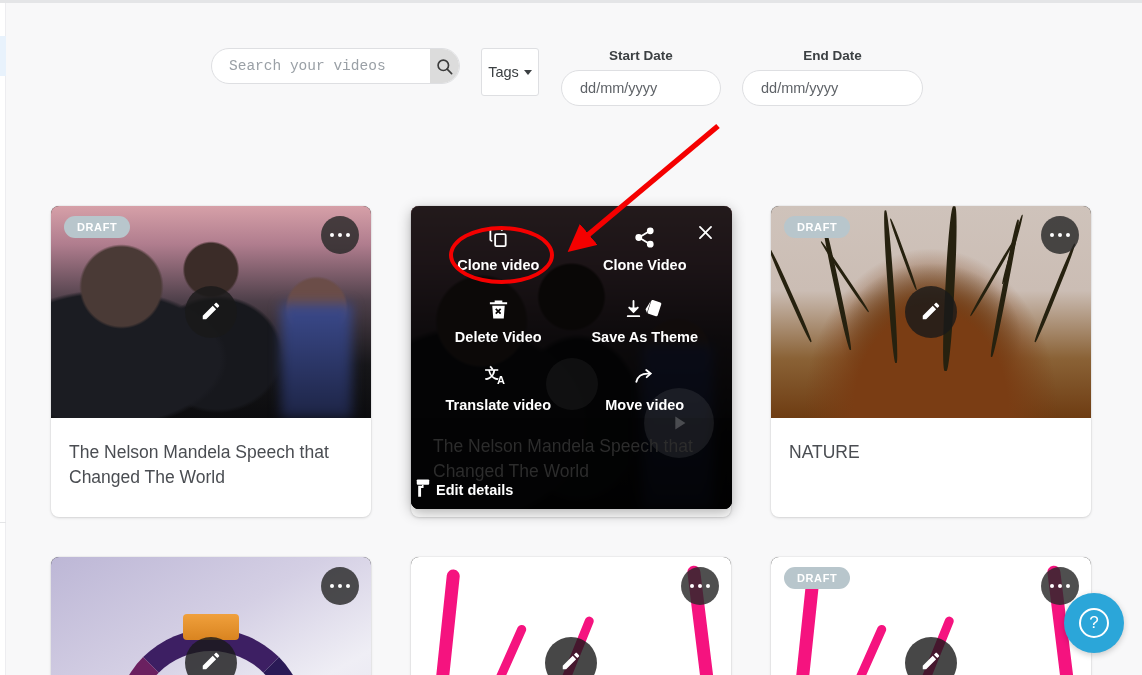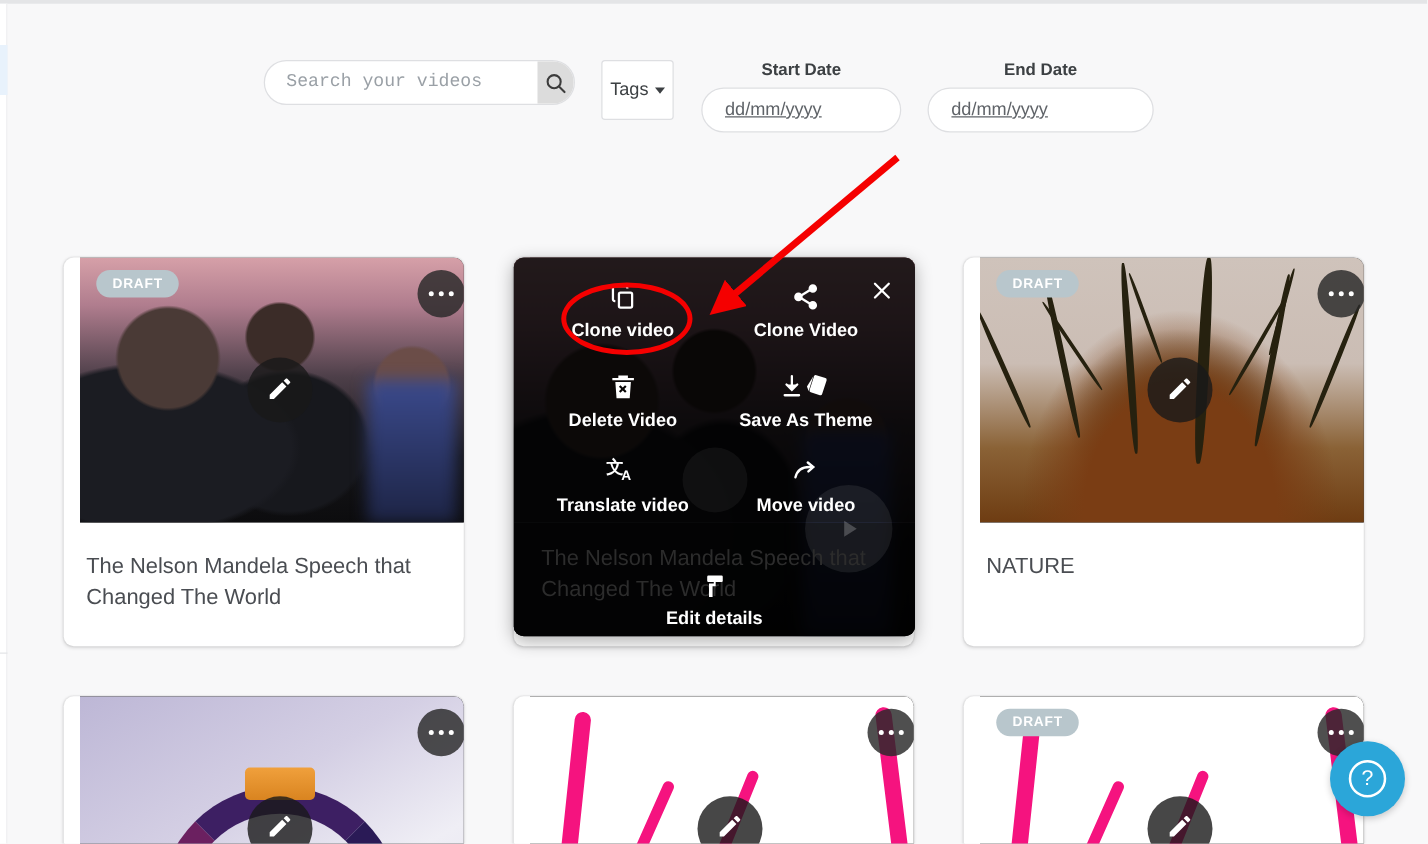--- a/index.html
+++ b/index.html
@@ -79,21 +79,20 @@
     white-space: nowrap;
     font-weight: bold;
   }
   .date-input {
     width: 100%; height: 36px;
     background: #fff; border: 1px solid #dedfe2; border-radius: 18px;
     padding: 0 18px;
     font-family: "Liberation Sans", sans-serif;
     font-size: 14.5px; color: #5f6368;
     outline: none;
-    text-decoration: underline;
   }
   .date-input::placeholder { color: #5f6368; }
   #startDateGroup { left: 561px; top: 48px; width: 160px; }
   #endDateGroup   { left: 742px; top: 48px; width: 181px; }
 
   
   .results-count {
     position: absolute; left: 41px; top: 127px;
     font-size: 18.5px; color: #3c4043;
     font-family: "Liberation Sans", sans-serif;
@@ -114,21 +113,20 @@
     border-radius: 8px;
     box-shadow: 0 1px 3px rgba(0,0,0,.13), 0 0 0 1px rgba(0,0,0,.03);
     overflow: hidden;
     position: relative;
   }
   .thumb {
     position: relative;
     width: 100%; height: 212px;
     overflow: hidden;
     background: #111;
-    margin-left: 13px;
   }
   .thumb-title {
     padding: 22px 18px 26px 18px;
     font-size: 17.5px; line-height: 1.45; color: #4a4d52;
     font-family: "Liberation Sans", sans-serif;
     min-height: 86px;
   }
 
   
   .badge {
@@ -239,21 +237,21 @@
     display: flex; flex-direction: column; align-items: center; justify-content: flex-start;
     gap: 7px; cursor: pointer; color: #fff;
     background: none; border: none;
     font-family: "Liberation Sans", sans-serif;
     font-size: 14.5px; font-weight: bold;
     white-space: nowrap;
   }
   .menu-item .mi-icon { height: 26px; display: flex; align-items: center; justify-content: center; }
   .menu-item-wide {
     position: absolute; left: 0; right: 0; bottom: 6px;
-    display: flex; flex-direction: column; align-items: center; gap: 2px;
+    display: flex; flex-direction: row; align-items: center; gap: 2px;
     color: #fff; cursor: pointer; z-index: 7;
     background: none; border: none;
     font-family: "Liberation Sans", sans-serif;
     font-size: 14.5px; font-weight: bold;
   }
   .overlay-playcircle {
     position: absolute; right: 18px; top: 182px;
     width: 70px; height: 70px; border-radius: 50%;
     background: rgba(255,255,255,.08);
     display: flex; align-items: center; justify-content: center;

